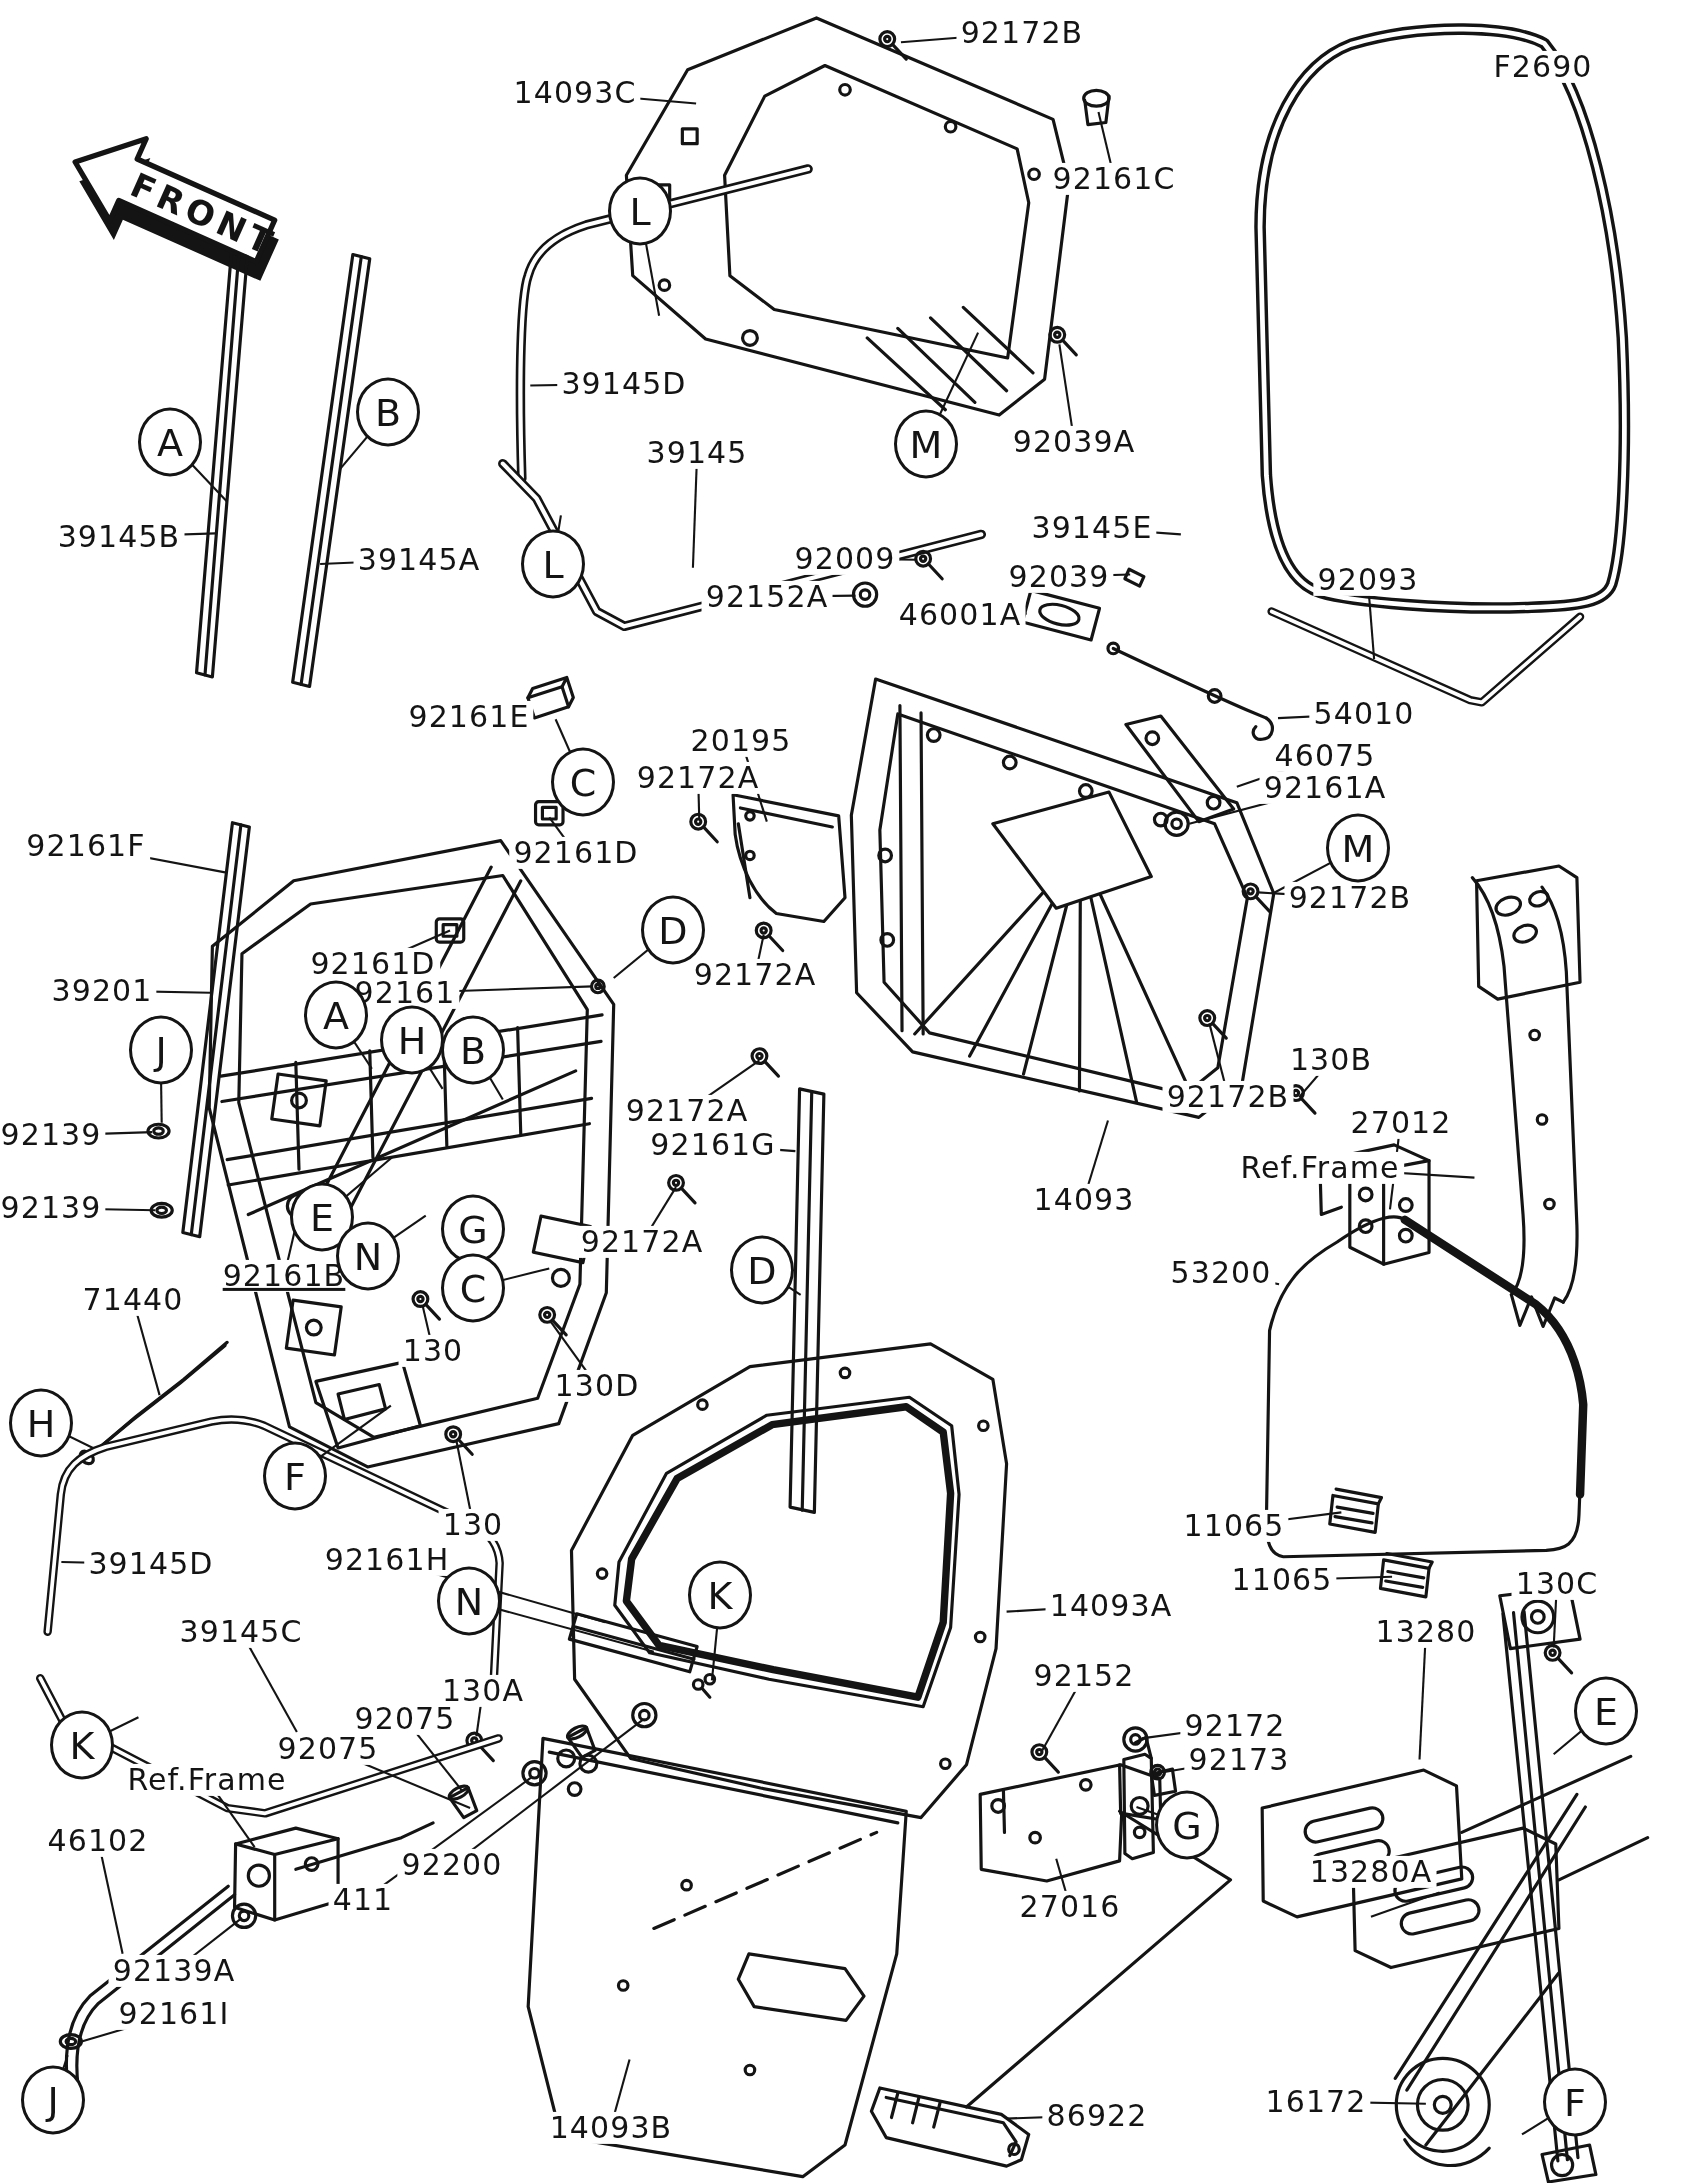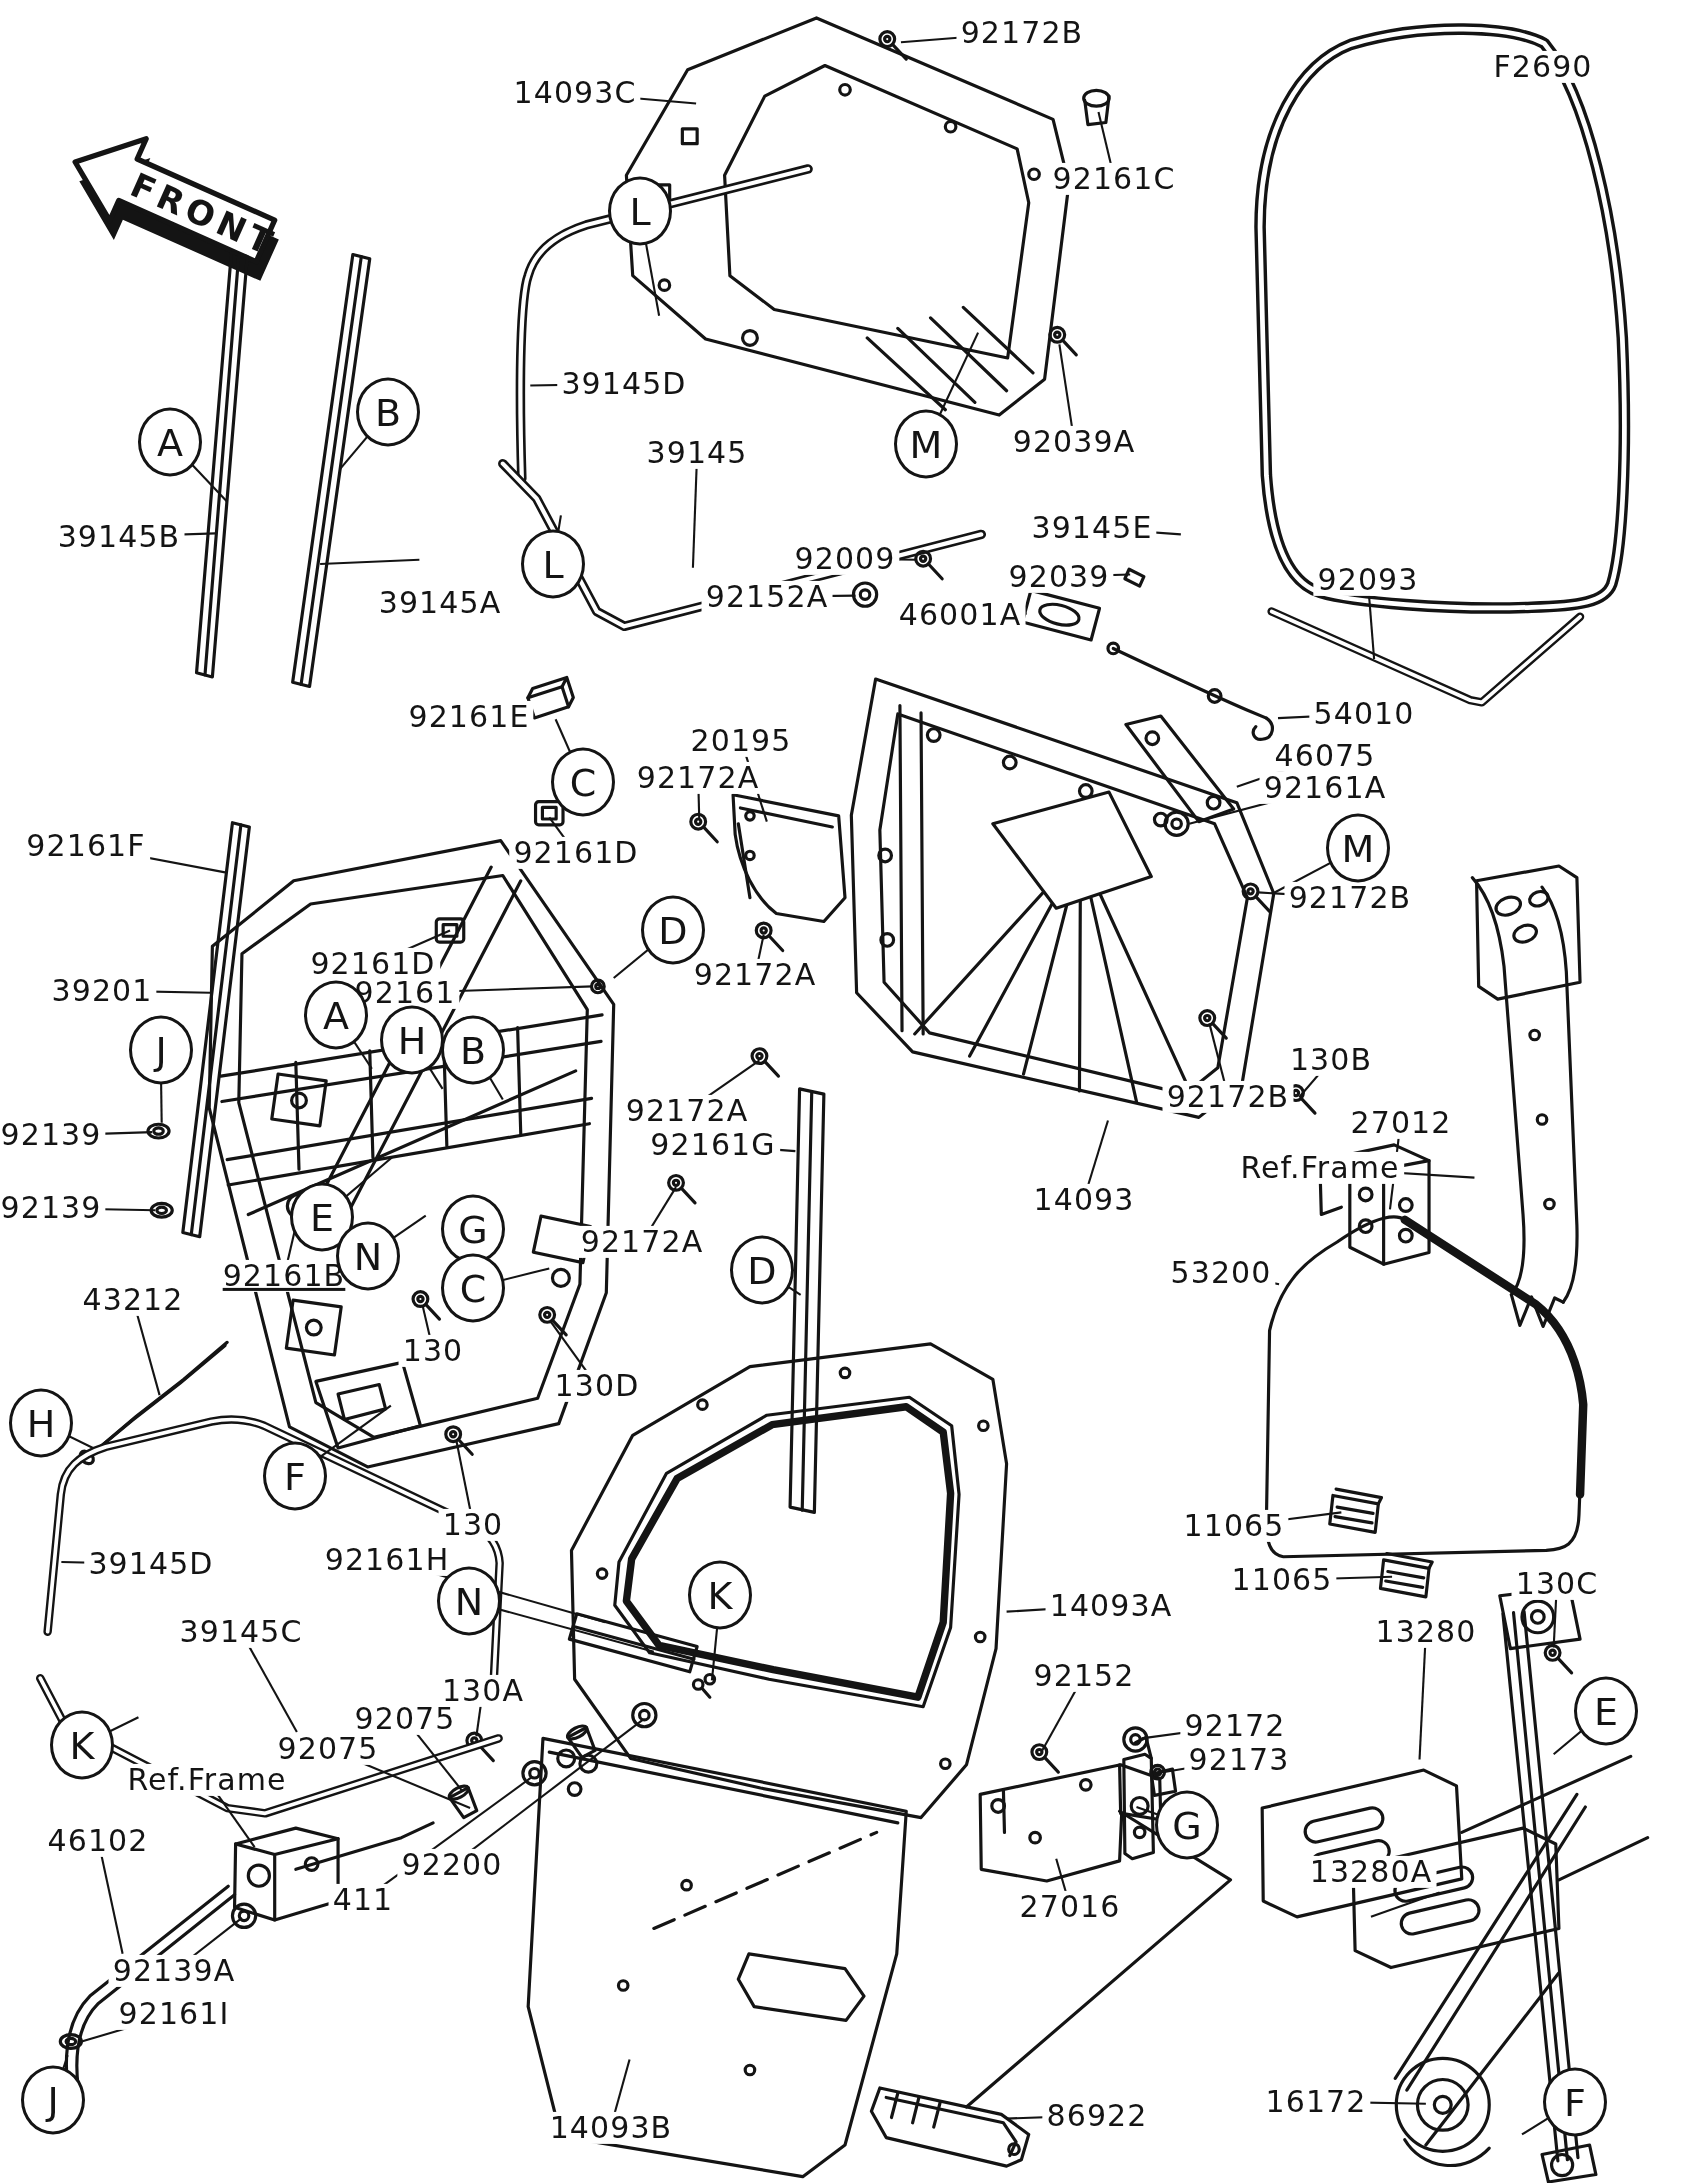--- a/index.html
+++ b/index.html
@@ -444,21 +444,21 @@
 
   <div id="labels">
       <div class="lbl" style="left: 1022px; top: 33px;">92172B</div>
       <div class="lbl" style="left: 575px; top: 93px;">14093C</div>
       <div class="lbl" style="left: 1543px; top: 67px;">F2690</div>
       <div class="lbl" style="left: 1114px; top: 179px;">92161C</div>
       <div class="lbl" style="left: 624px; top: 384px;">39145D</div>
       <div class="lbl" style="left: 697px; top: 453px;">39145</div>
       <div class="lbl" style="left: 1074px; top: 442px;">92039A</div>
       <div class="lbl" style="left: 119px; top: 537px;">39145B</div>
-      <div class="lbl" style="left: 440px; top: 560px; margin-top: 43px;">39145A</div>
+      <div class="lbl" style="left: 419px; top: 560px;">39145A</div>
       <div class="lbl" style="left: 1092px; top: 528px;">39145E</div>
       <div class="lbl" style="left: 845px; top: 559px;">92009</div>
       <div class="lbl" style="left: 767px; top: 597px;">92152A</div>
       <div class="lbl" style="left: 1059px; top: 577px;">92039</div>
       <div class="lbl" style="left: 960px; top: 615px;">46001A</div>
       <div class="lbl" style="left: 1368px; top: 580px;">92093</div>
       <div class="lbl" style="left: 1364px; top: 714px;">54010</div>
       <div class="lbl" style="left: 1325px; top: 756px;">46075</div>
       <div class="lbl" style="left: 1325px; top: 788px;">92161A</div>
       <div class="lbl" style="left: 469px; top: 717px;">92161E</div>
@@ -475,21 +475,21 @@
       <div class="lbl" style="left: 1401px; top: 1123px; text-align: center;">27012</div>
       <div class="lbl" style="left: 1320px; top: 1168px;">Ref.Frame</div>
       <div class="lbl" style="left: 51px; top: 1135px;">92139</div>
       <div class="lbl" style="left: 51px; top: 1208px;">92139</div>
       <div class="lbl" style="left: 687px; top: 1111px;">92172A</div>
       <div class="lbl" style="left: 713px; top: 1145px;">92161G</div>
       <div class="lbl" style="left: 642px; top: 1242px;">92172A</div>
       <div class="lbl" style="left: 1084px; top: 1200px;">14093</div>
       <div class="lbl" style="left: 1228px; top: 1097px;">92172B</div>
       <div class="lbl" style="left: 284px; top: 1276px; text-decoration: underline;">92161B</div>
-      <div class="lbl" style="left: 133px; top: 1300px;">43212</div>
+      <div class="lbl" style="left: 133px; top: 1300px;">71440</div>
       <div class="lbl" style="left: 433px; top: 1351px;">130</div>
       <div class="lbl" style="left: 597px; top: 1386px;">130D</div>
       <div class="lbl" style="left: 1221px; top: 1273px;">53200</div>
       <div class="lbl" style="left: 1234px; top: 1526px;">11065</div>
       <div class="lbl" style="left: 1282px; top: 1580px;">11065</div>
       <div class="lbl" style="left: 1557px; top: 1584px;">130C</div>
       <div class="lbl" style="left: 151px; top: 1564px;">39145D</div>
       <div class="lbl" style="left: 387px; top: 1560px;">92161H</div>
       <div class="lbl" style="left: 473px; top: 1525px;">130</div>
       <div class="lbl" style="left: 241px; top: 1632px;">39145C</div>

